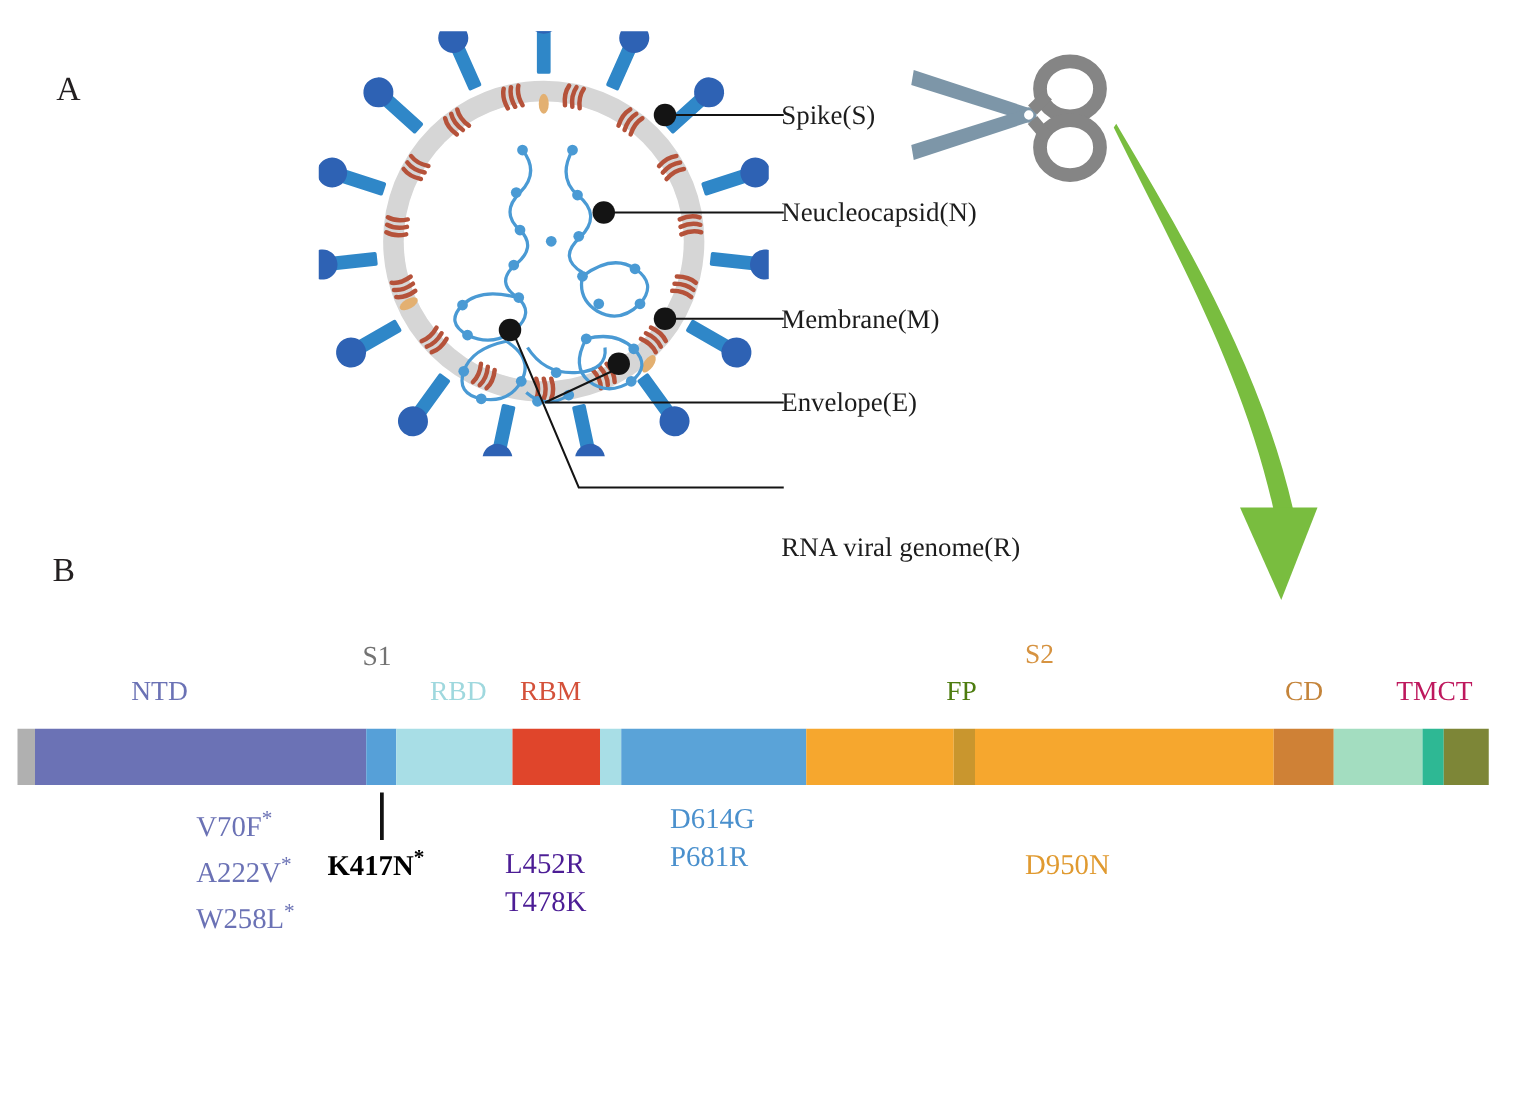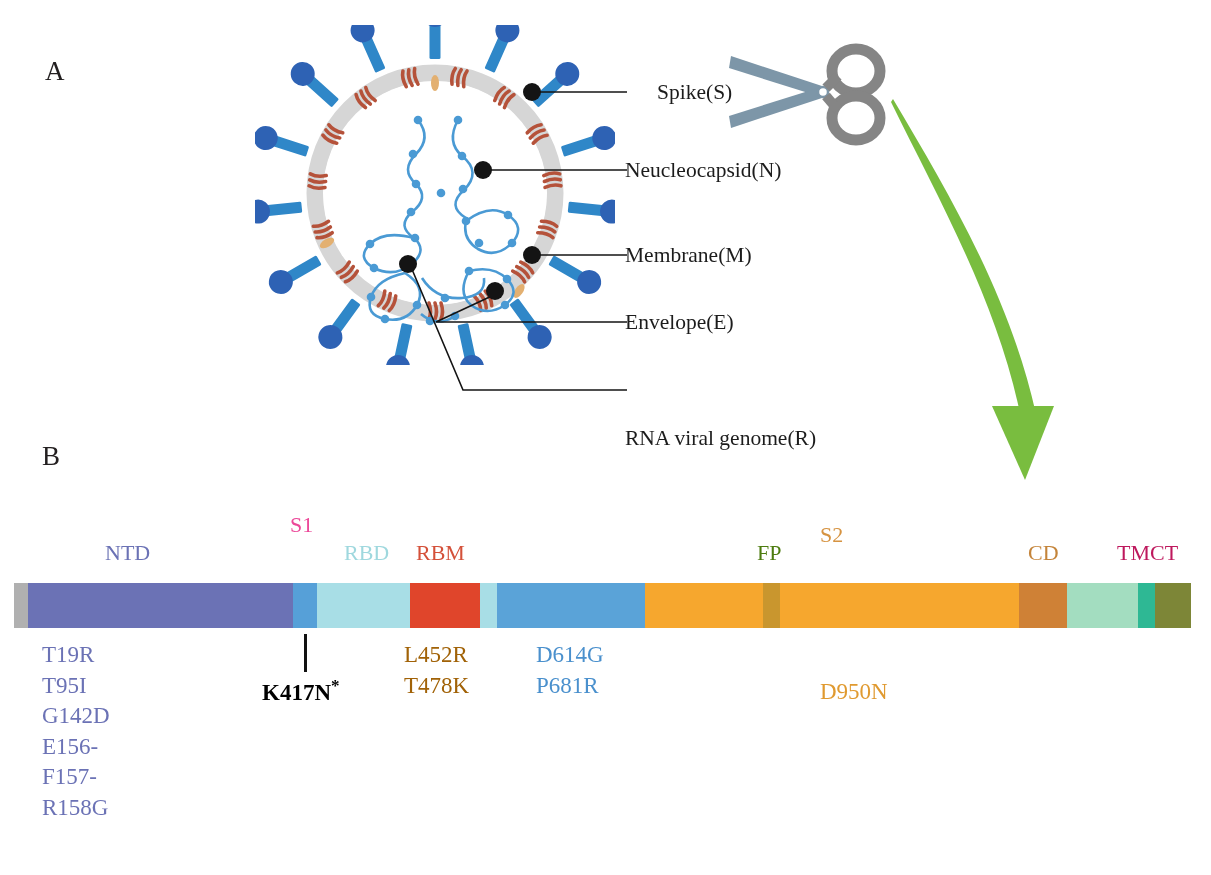--- a/index.html
+++ b/index.html
@@ -9,36 +9,36 @@
   .panel-letter{position:absolute;font-size:27px;color:#231f20;line-height:1;}
   #panel-a-letter{left:45px;top:58px;}
   #panel-b-letter{left:42px;top:443px;}
 
   .virus-svg{position:absolute;left:255px;top:25px;}
   .leader-svg{position:absolute;left:255px;top:25px;}
   .scissors-svg{position:absolute;left:728px;top:38px;}
   .arrow-svg{position:absolute;left:858px;top:88px;}
 
   .callout{position:absolute;font-size:21.5px;color:#1c1c1c;white-space:nowrap;line-height:1;}
-  #callout-spike{left:625px;top:82px;margin-left:32px;}
+  #callout-spike{left:625px;top:82px;}
   #callout-nucleocapsid{left:625px;top:160px;}
   #callout-membrane{left:625px;top:245px;}
   #callout-envelope{left:625px;top:312px;}
   #callout-rna{left:625px;top:380px;margin-top:48px;}
 
   .domain-bar{position:absolute;left:14px;top:583px;width:1177px;height:45px;
               display:flex;box-sizing:border-box;}
   .domain-bar > div{height:100%;}
 
   .dom-label{position:absolute;font-size:22px;white-space:nowrap;line-height:1;}
   #label-s1{left:290px;top:514px;font-size:22px;}
   #label-ntd{left:105px;top:542px;}
   #label-rbd{left:344px;top:542px;}
   #label-rbm{left:416px;top:542px;}
-  #label-s2{left:820px;top:524px;}
+  #label-s2{left:820px;top:512px;}
   #label-fp{left:757px;top:542px;}
   #label-cd{left:1028px;top:542px;}
   #label-tmct{left:1117px;top:542px;}
 
   .mutcol{position:absolute;font-size:23px;line-height:30.5px;white-space:nowrap;}
   #mut-ntd-1{left:42px;top:640px;}
   #mut-ntd-2{left:157px;top:640px;}
   #mut-rbd{left:262px;top:671px;}
   #mut-rbm{left:404px;top:640px;}
   #mut-s1b{left:536px;top:640px;}
@@ -247,21 +247,21 @@
     <path d="M98 58 L110 72" stroke="#858585" stroke-width="10" fill="none"></path>
   </svg>
 
   <svg class="arrow-svg" width="210" height="410" viewBox="0 0 210 410">
     <path d="M33 14 C 80 110, 140 215, 163 330 L 178 326 C 152 208, 90 104, 35 11 Z" fill="#79bd3f"></path>
     <path d="M134 318 L196 318 L167 392 Z" fill="#79bd3f"></path>
   </svg>
 
   <div class="panel-letter" id="panel-b-letter">B</div>
 
-  <div class="dom-label" id="label-s1" style="color:#ec4899">S1</div>
+  <div class="dom-label" id="label-s1" style="color:#737373">S1</div>
   <div class="dom-label" id="label-ntd" style="color:#6b72b5">NTD</div>
   <div class="dom-label" id="label-rbd" style="color:#9fd8de">RBD</div>
   <div class="dom-label" id="label-rbm" style="color:#d4513a">RBM</div>
   <div class="dom-label" id="label-s2" style="color:#d69341">S2</div>
   <div class="dom-label" id="label-fp" style="color:#4d7c0f">FP</div>
   <div class="dom-label" id="label-cd" style="color:#c4843a">CD</div>
   <div class="dom-label" id="label-tmct" style="color:#be185d">TMCT</div>
 
   <div class="domain-bar" id="domain-bar">
       <div style="background: rgb(176, 176, 176); width: 1.18946%;"></div>
@@ -275,32 +275,29 @@
       <div style="background: rgb(201, 150, 46); width: 1.44435%;"></div>
       <div style="background: rgb(246, 167, 46); width: 20.3059%;"></div>
       <div style="background: rgb(207, 129, 54); width: 4.07816%;"></div>
       <div style="background: rgb(163, 221, 192); width: 6.03229%;"></div>
       <div style="background: rgb(46, 184, 148); width: 1.44435%;"></div>
       <div style="background: rgb(125, 134, 55); width: 3.05862%;"></div>
     </div>
 
   <div class="tick-k417"></div>
 
-  <div class="mutcol" id="mut-ntd-1" style="color: rgb(107, 114, 181);">
-      <div>T19R</div>
-      <div>T95I</div>
-      <div>G142D</div>
-      <div>E156-</div>
-      <div>F157-</div>
-      <div>R158G</div>
+  <div class="mutcol" id="mut-ntd-2" style="color: rgb(107, 114, 181);">
+      <div>V70F<span class="star">*</span></div>
+      <div>A222V<span class="star">*</span></div>
+      <div>W258L<span class="star">*</span></div>
     </div>
   <div class="mutcol" id="mut-rbd" style="color: #000000; font-weight: bold;">
       <div>K417N<span class="star">*</span></div>
     </div>
-  <div class="mutcol" id="mut-rbm" style="color: #a16207;">
+  <div class="mutcol" id="mut-rbm" style="color: #4c1d95; margin-top: 36px;">
       <div>L452R</div>
       <div>T478K</div>
     </div>
   <div class="mutcol" id="mut-s1b" style="color: rgb(74, 144, 205);">
       <div>D614G</div>
       <div>P681R</div>
     </div>
   <div class="mutcol" id="mut-s2" style="color: rgb(224, 154, 48);">
       <div>D950N</div>
     </div>

